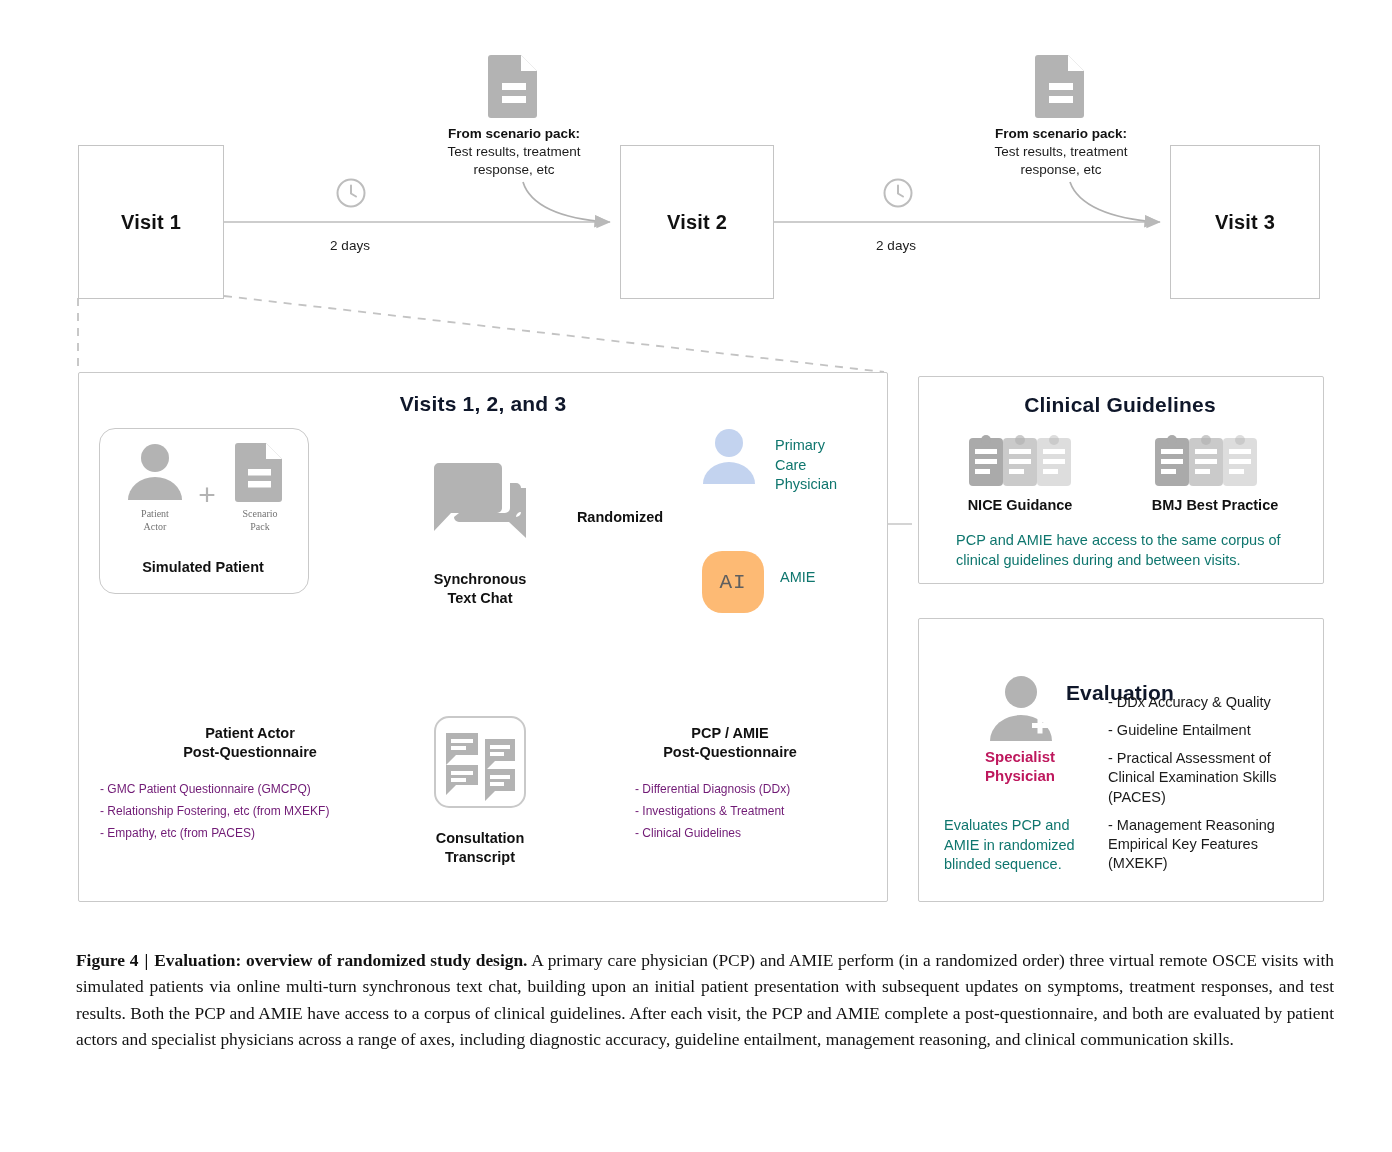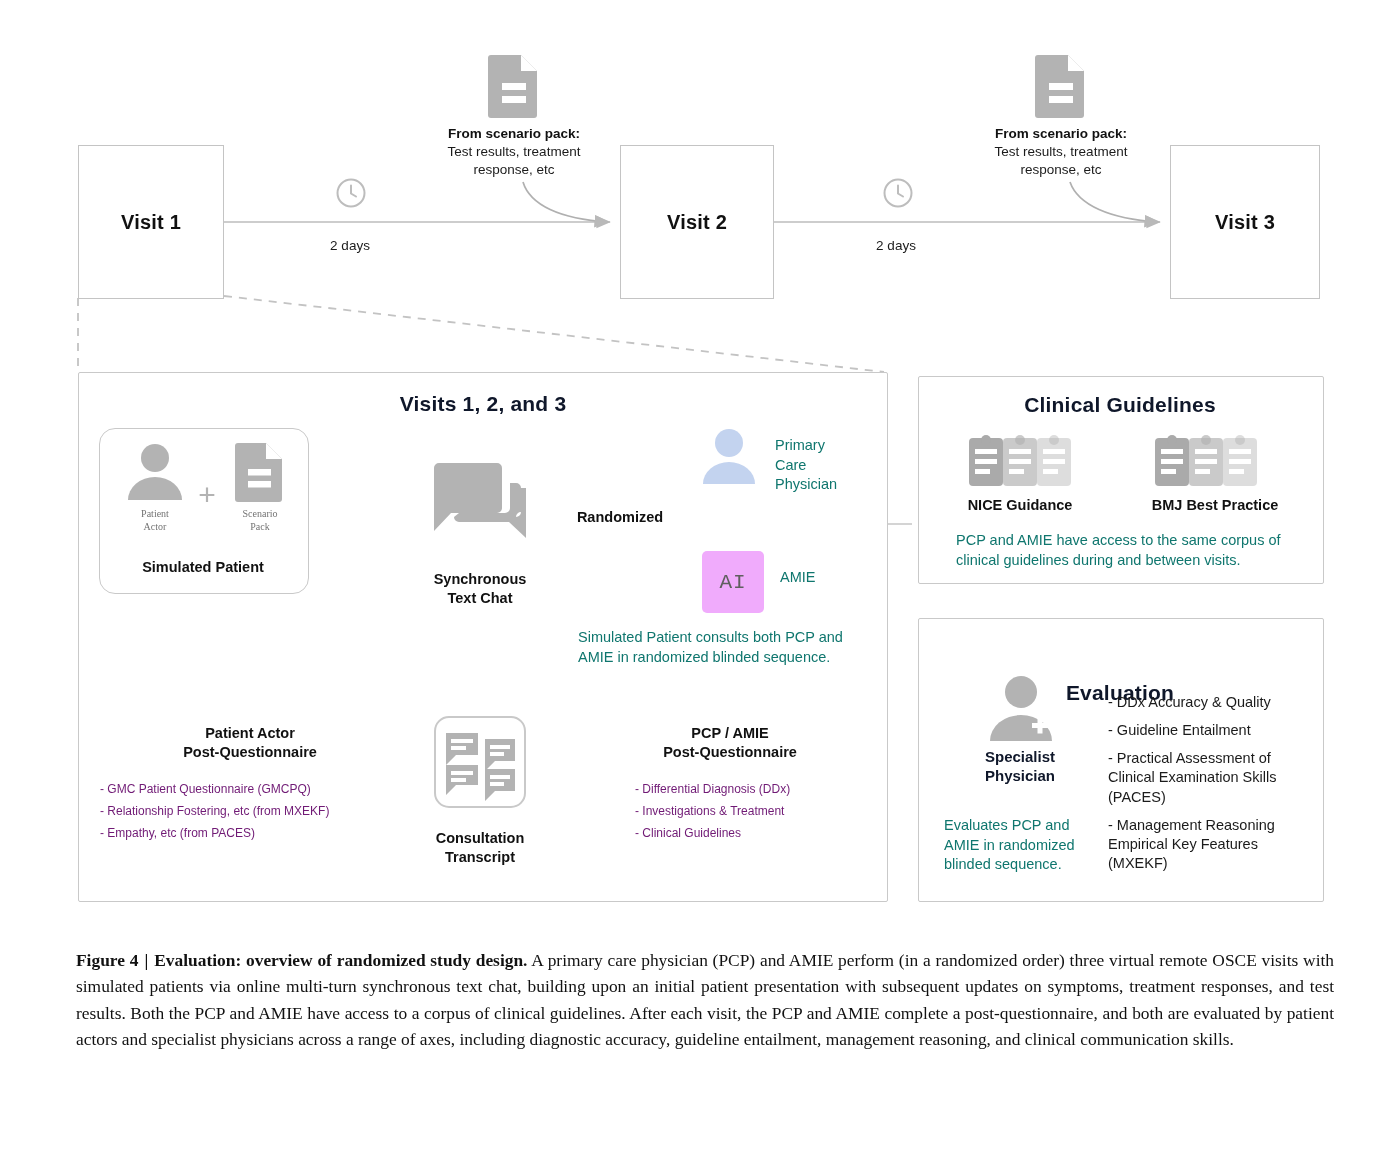--- a/index.html
+++ b/index.html
@@ -5,27 +5,27 @@
   html,body{margin:0;padding:0;background:#ffffff;}
   body{width:1392px;height:1152px;position:relative;font-family:"Liberation Sans",sans-serif;color:#1b1b1b;}
   #fig{position:absolute;left:0;top:0;width:1392px;height:1152px;overflow:hidden;}
   .abs{position:absolute;}
   .visit-box{border:1.6px solid #c4c4c4;background:#fff;display:flex;align-items:center;justify-content:center;}
   .visit-label{font-weight:bold;font-size:20px;color:#111;letter-spacing:.2px;}
   .panel{border:1.6px solid #c9c9c9;background:#fff;border-radius:2px;}
   .green-head{color:#0f172a;font-weight:bold;font-size:21px;text-align:center;letter-spacing:.2px;}
   .bold-cap{font-weight:bold;font-size:14.5px;color:#111;text-align:center;line-height:1.28;}
   .plain{font-size:14.5px;color:#0f766e;line-height:1.35;}
-  .sp-title{font-weight:bold;font-size:15px;color:#0f172a;text-align:center;line-height:1.25;}
+  .sp-title{font-weight:bold;font-size:15px;color:#be185d;text-align:center;line-height:1.25;}
   .scen-title{font-weight:bold;font-size:13.5px;color:#111;text-align:center;line-height:1.3;}
   .scen-body{font-size:13.5px;color:#1b1b1b;text-align:center;line-height:1.3;}
   .days{font-size:13.5px;color:#1b1b1b;text-align:center;}
   .rounded-card{border:1.6px solid #c9c9c9;border-radius:16px;background:#fff;}
   .icon-cap{font-size:10px;color:#737373;text-align:center;line-height:1.25;font-family:Liberation Serif, serif;}
-  .ai-box{background:#f0abfc;border-radius:5px;display:flex;align-items:center;justify-content:center;}
+  .ai-box{background:#fdba74;border-radius:20px;display:flex;align-items:center;justify-content:center;}
   .ai-text{font-family:"Liberation Mono",monospace;font-size:21px;color:#5f5f5f;letter-spacing:1px;}
   .bullets{font-size:12px;color:#701a75;line-height:1.0;}
   .bullets div{margin-bottom:10px;}
   .eval-bullets{font-size:14.5px;color:#1b1b1b;line-height:1.32;}
   .eval-bullets div{margin-bottom:9px;}
   .caption{position:absolute;left:76px;top:947px;width:1258px;font-family:"Liberation Serif",serif;font-size:17.4px;line-height:1.52;color:#111;text-align:justify;}
   .caption b{font-weight:bold;}
 </style>
 </head>
 <body>
@@ -155,21 +155,20 @@
     <div>Primary</div>
     <div>Care</div>
     <div>Physician</div>
   </div>
 
   <div class="abs ai-box" style="left:702px;top:551px;width:62px;height:62px;">
     <span class="ai-text">AI</span>
   </div>
   <div class="abs plain" style="left:780px;top:568px;width:110px;">AMIE</div>
 
-  <div class="abs plain" style="left:578px;top:628px;width:292px;">Simulated Patient consults both PCP and AMIE in randomized blinded sequence.</div>
 
   <svg class="abs" style="left:433px;top:715px;width:94px;height:94px;" viewBox="0 0 94 94">
     <rect x="2" y="2" width="90" height="90" rx="14" ry="14" fill="none" stroke="#c9c9c9" stroke-width="2"></rect>
     <path d="M13 18 h32 v22 h-22 l-10 10 z" fill="#b3b3b3"></path>
     <rect x="18" y="24" width="22" height="4" fill="#fff"></rect>
     <rect x="18" y="31" width="15" height="4" fill="#fff"></rect>
     <path d="M52 24 h30 v22 h-20 l-10 10 z" fill="#b3b3b3"></path>
     <rect x="57" y="30" width="20" height="4" fill="#fff"></rect>
     <rect x="57" y="37" width="14" height="4" fill="#fff"></rect>
     <path d="M13 50 h32 v20 h-22 l-10 10 z" fill="#b3b3b3"></path>

